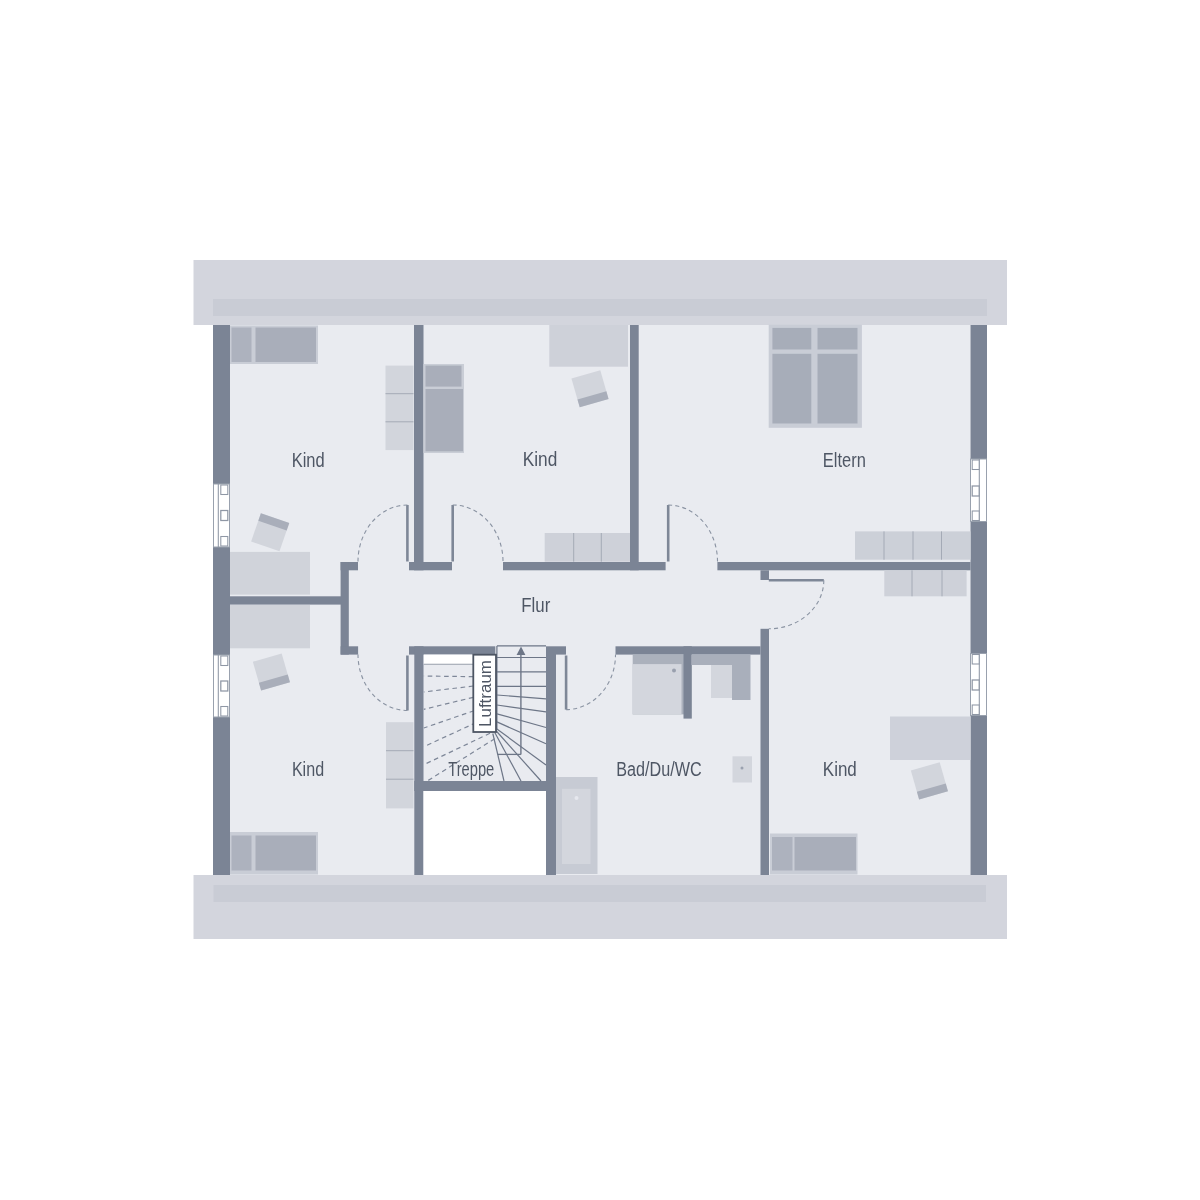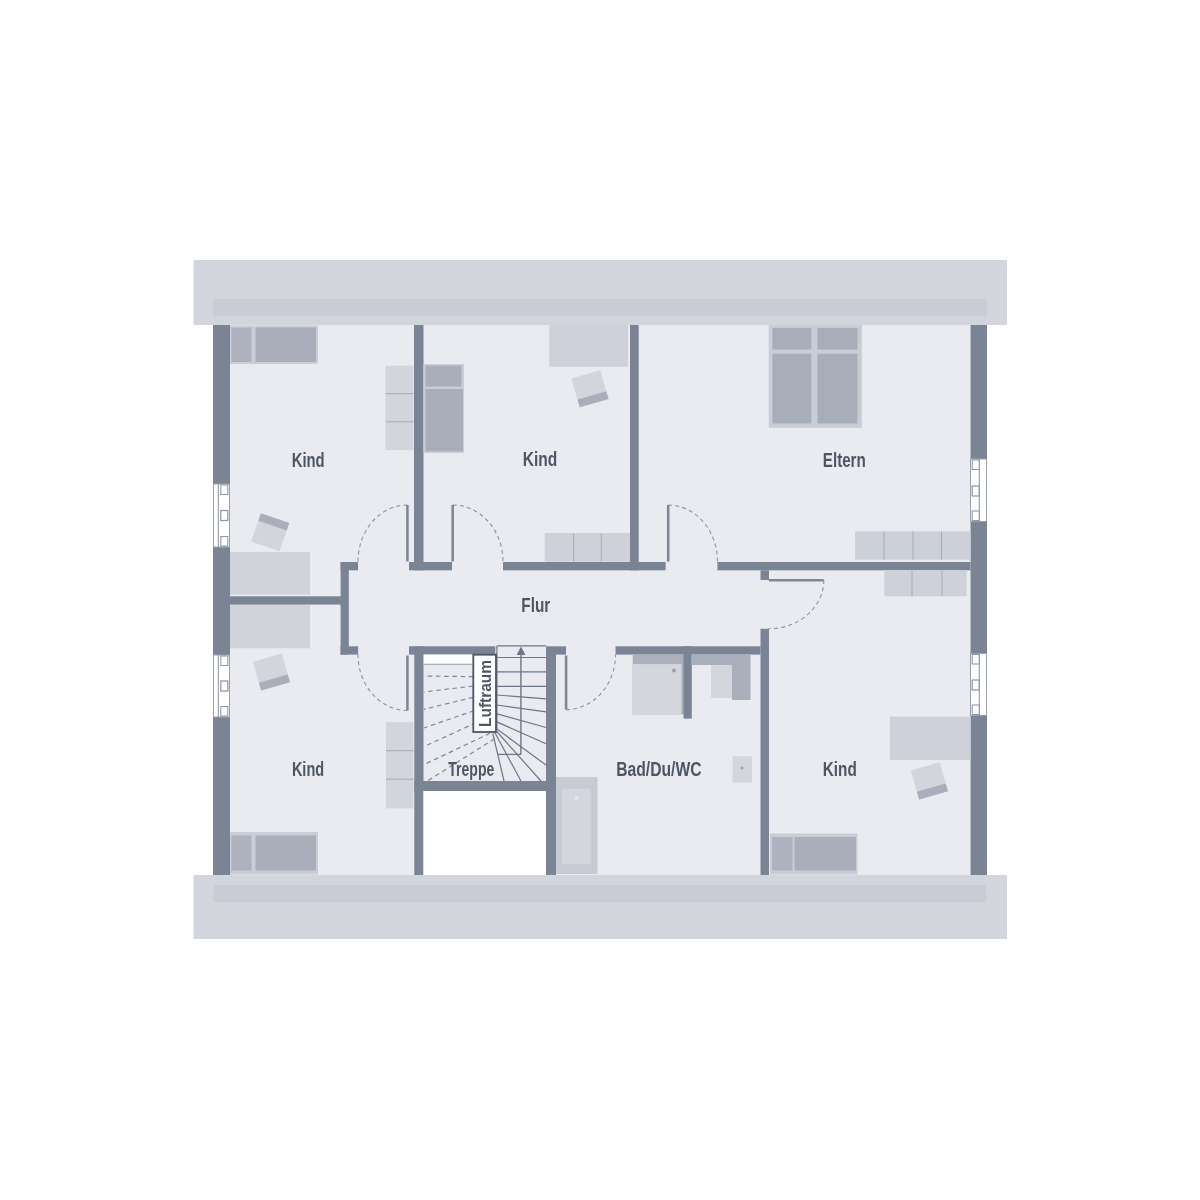--- a/index.html
+++ b/index.html
@@ -1,16 +1,16 @@
 <!DOCTYPE html>
 <html><head>
 <meta charset="utf-8">
 <style>
   html,body{margin:0;padding:0;background:#ffffff;}
-  #page{width:1200px;height:1200px;position:relative;background:#ffffff;overflow:hidden;font-weight:bold;}
+  #page{width:1200px;height:1200px;position:relative;background:#ffffff;overflow:hidden;}
   svg{position:absolute;top:0;left:0;}
   text{font-family:"Liberation Sans", sans-serif;fill:#4e5664;}
 </style>
 </head>
 <body>
 <div id="page">
 <svg width="1200" height="1200" viewBox="0 0 1200 1200">
 
 <rect x="193.5" y="260" width="813.5" height="65" fill="#d3d5dd"></rect>
 

